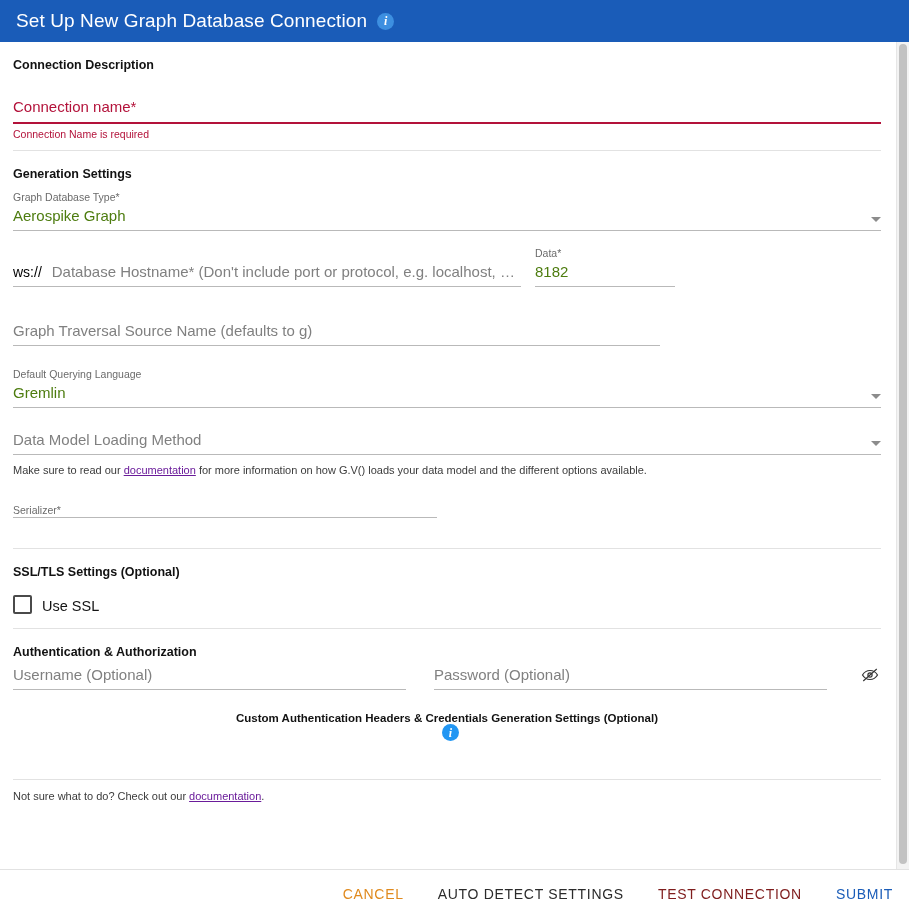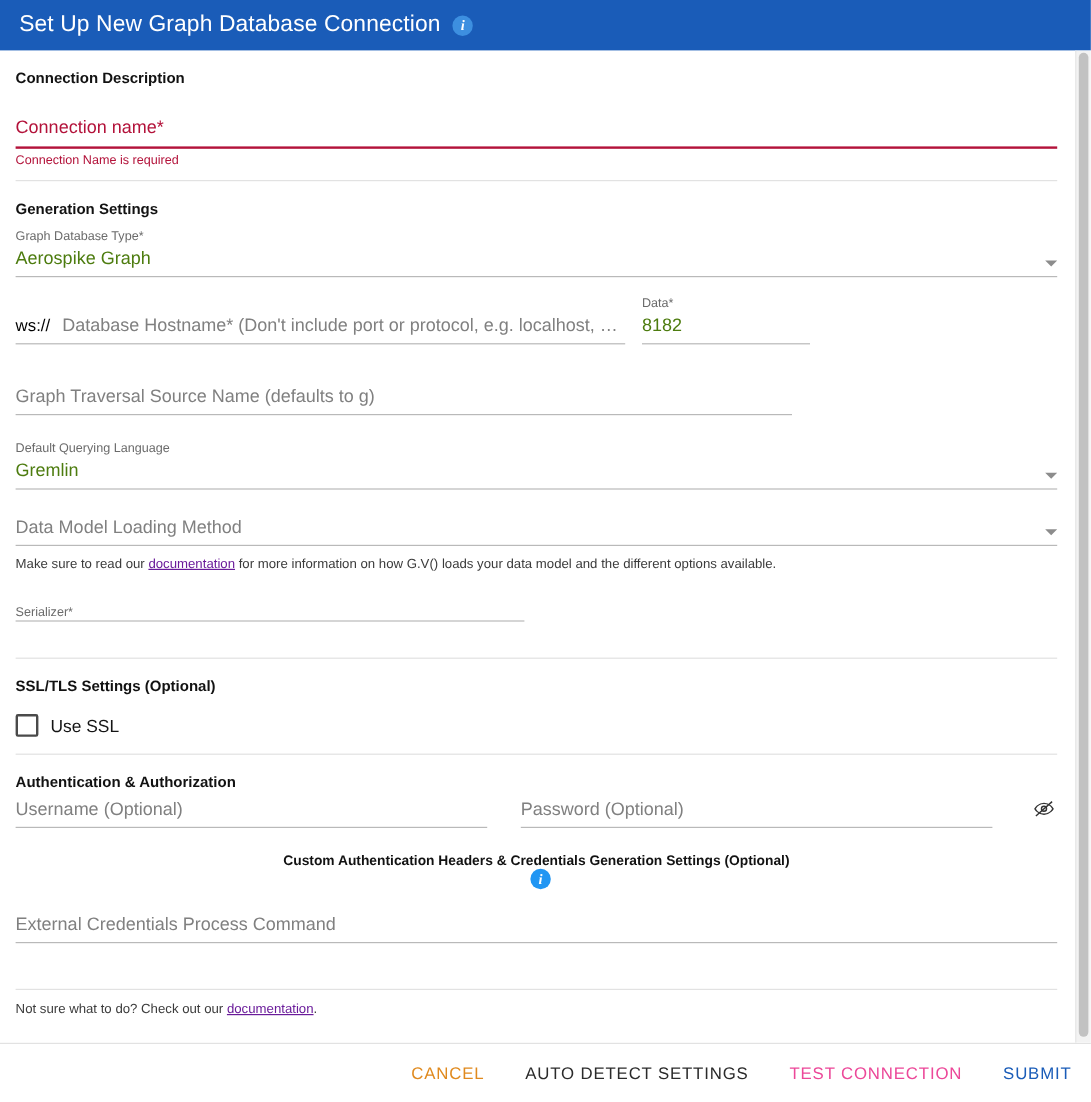--- a/index.html
+++ b/index.html
@@ -241,21 +241,21 @@
     background: none;
     border: none;
     font-family: "Liberation Sans", sans-serif;
     font-size: 14px;
     letter-spacing: .7px;
     cursor: pointer;
     padding: 6px 4px;
   }
   .btn-cancel { color: #e08a1e; }
   .btn-auto { color: #2b2b2b; }
-  .btn-test { color: #ec4899; }
+  .btn-test { color: #7f1d1d; }
   .btn-submit { color: #1a5cb8; }
 </style>
 </head>
 <body>
 
 <div class="dialog">
 
   <div class="titlebar">
     <span class="title">Set Up New Graph Database Connection</span>
     <span class="info-dot">i</span>
@@ -362,24 +362,20 @@
             <line x1="3" y1="20" x2="21" y2="4"></line>
           </svg>
         </span>
       </div>
 
       <div class="subsection-title">
         <span>Custom Authentication Headers &amp; Credentials Generation Settings (Optional)</span>
         <span class="info-dot blue" style="margin-left:7px;">i</span>
       </div>
 
-      <div style="margin-top:18px;">
-        <div class="placeholder">External Credentials Process Command</div>
-        <div class="field-underline"></div>
-      </div>
 
       <div class="divider" style="margin-top:38px;"></div>
 
       <div class="bottom-note">
         <span>Not sure what to do? Check out our </span><a class="link">documentation</a><span>.</span>
       </div>
 
     </div>
 
     <div class="scrollbar-track">

